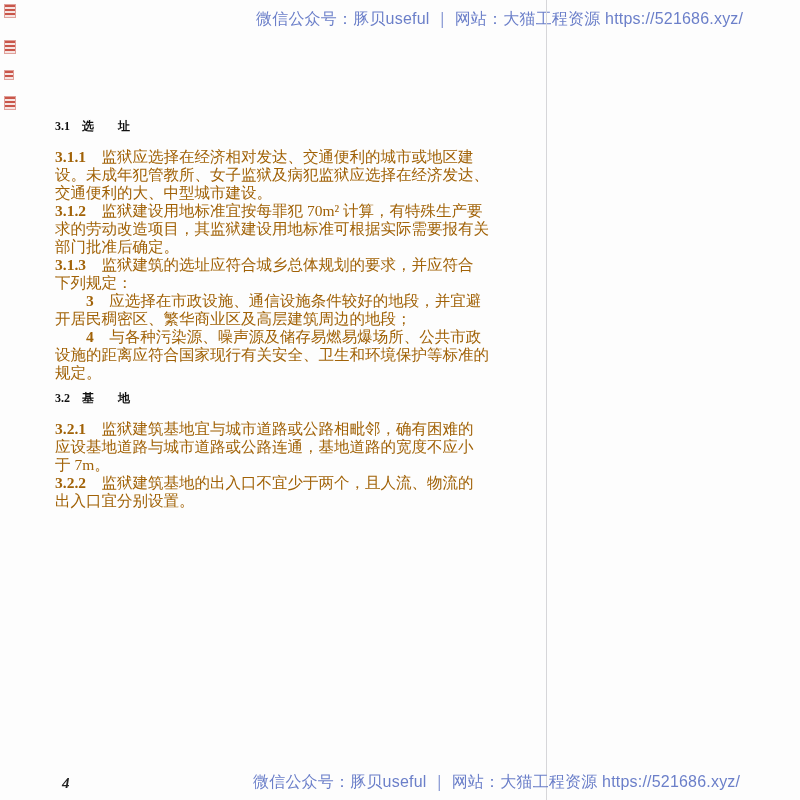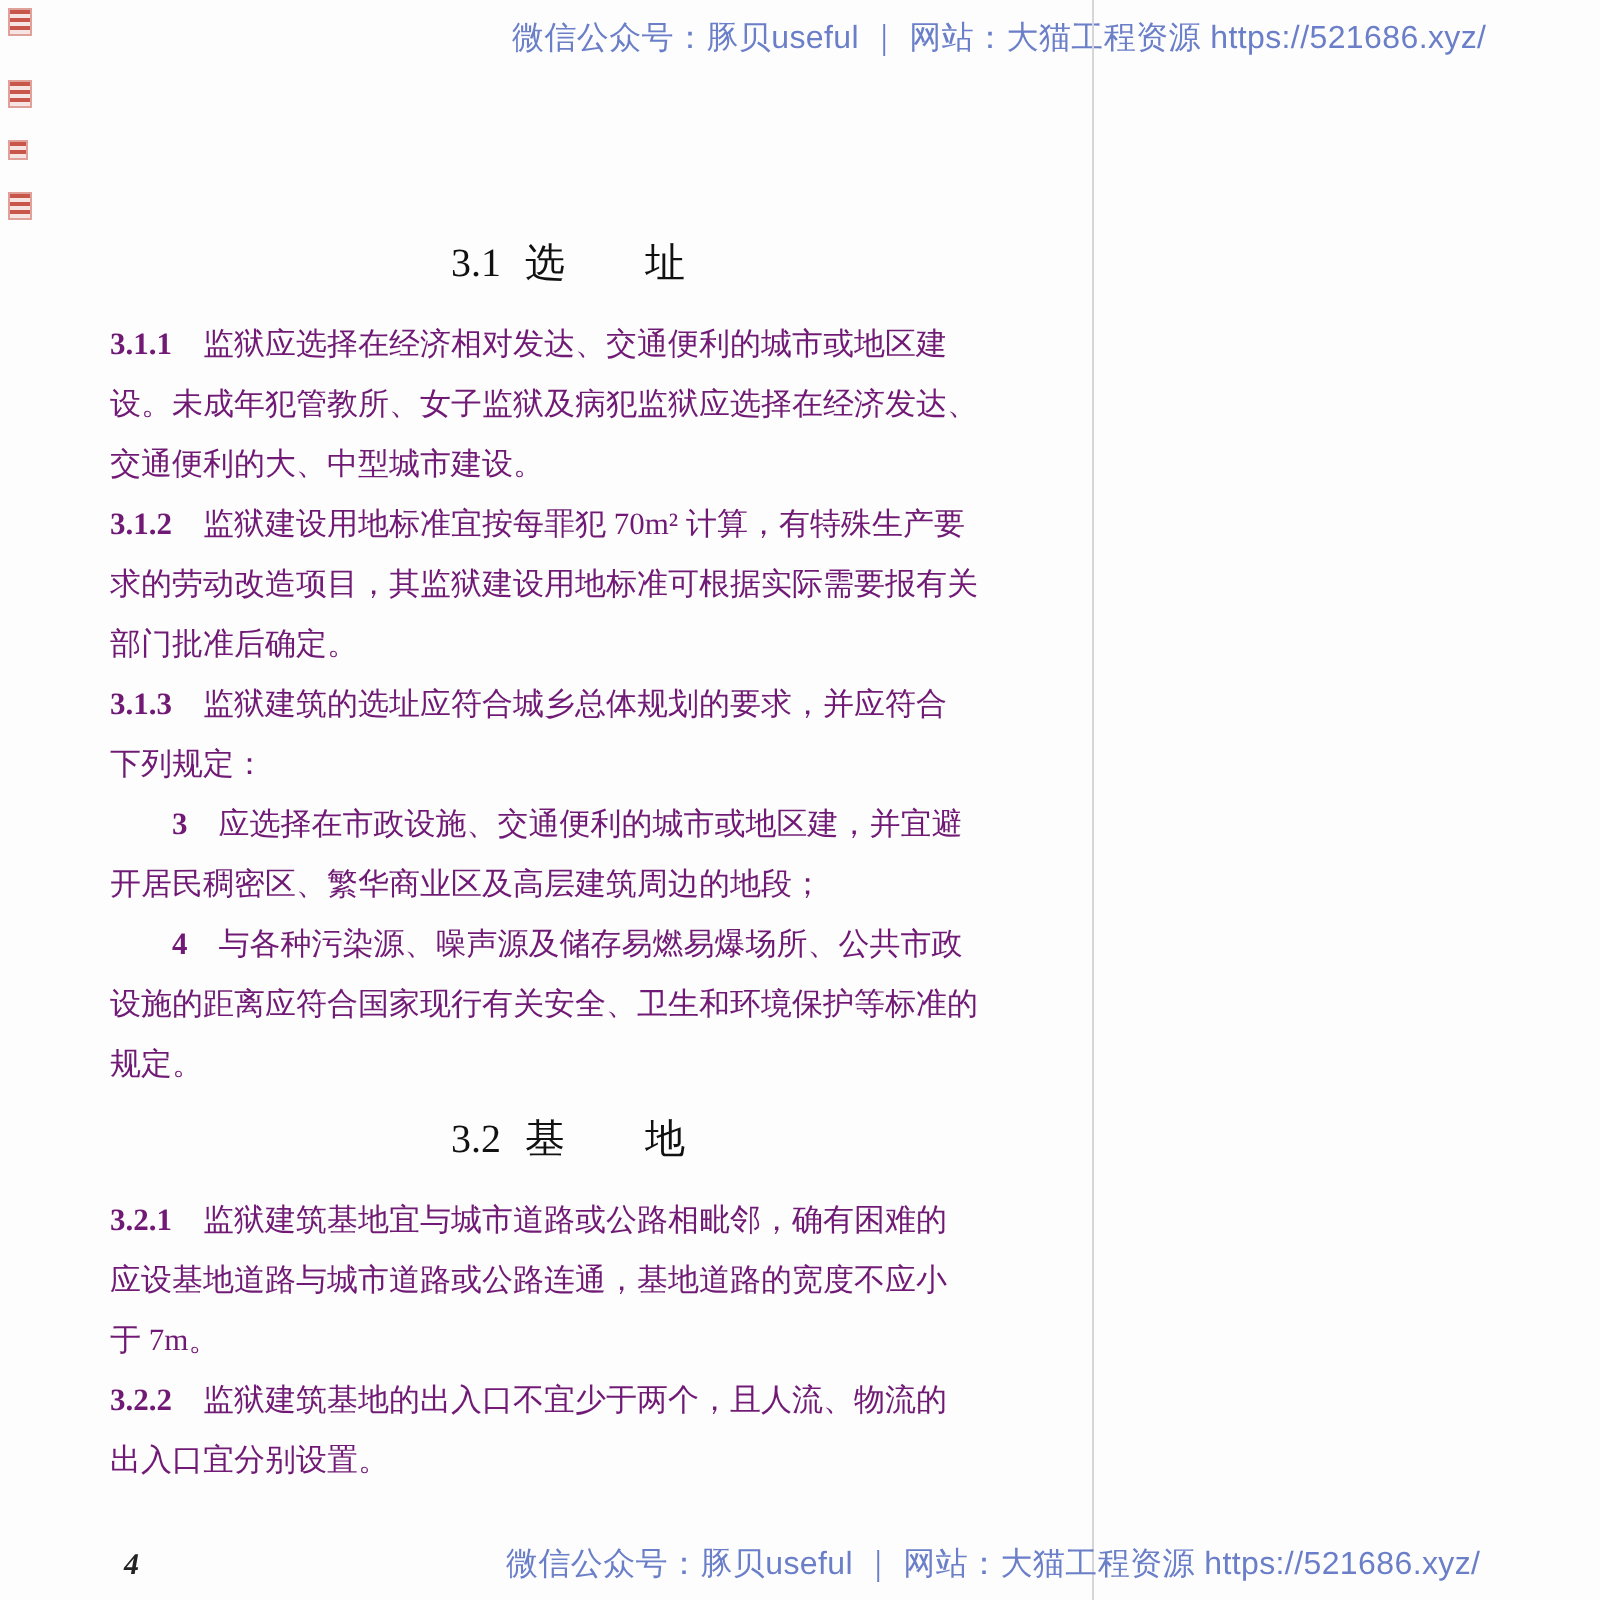--- a/index.html
+++ b/index.html
@@ -27,28 +27,28 @@
   .red-mark.m2{top:41px;height:12px;}
   .red-mark.m3{top:71px;height:8px;width:8px;}
   .red-mark.m4{top:97px;height:12px;}
   .content{position:absolute;left:55px;top:118px;width:458px;color:#1b1b1b;}
   h1.chapter{
     margin:0 0 28px 0;text-align:center;font-size:21px;font-weight:bold;color:#111;
   }
   h1.chapter .num{margin-right:14px;}
   h1.chapter .ttl{letter-spacing:.45em;}
   h2.section{
-    margin:0 0 13px 0;text-align:center;font-size:20px;font-weight:normal;color:#111;
+    margin:0 0 13px 0;text-align:left;font-size:12px;font-weight:bold;color:#111;
   }
   h2.section .num{margin-right:12px;}
   h2.section+ .para{margin-top:0;}
   h2.sec2{margin-top:8px;}
   .para{
-    margin:0;font-size:15.5px;line-height:30px;white-space:pre-line;
-    text-align:left;color:#701a75;
+    margin:0;font-size:15.5px;line-height:18px;white-space:pre-line;
+    text-align:left;color:#a16207;
   }
   .para b{font-weight:bold;}
   .page-num{
     position:absolute;left:62px;top:775px;font-size:15px;font-style:italic;
     font-weight:bold;color:#222;
   }
 </style>
 </head>
 <body>
 
@@ -69,21 +69,21 @@
     <h2 class="section"><span class="num">3.1</span><span>选　　址</span></h2>
 
     <p class="para"><b>3.1.1</b><span>　监狱应选择在经济相对发达、交通便利的城市或地区建
 设。未成年犯管教所、女子监狱及病犯监狱应选择在经济发达、
 交通便利的大、中型城市建设。</span></p>
     <p class="para"><b>3.1.2</b><span>　监狱建设用地标准宜按每罪犯 70m² 计算，有特殊生产要
 求的劳动改造项目，其监狱建设用地标准可根据实际需要报有关
 部门批准后确定。</span></p>
     <p class="para"><b>3.1.3</b><span>　监狱建筑的选址应符合城乡总体规划的要求，并应符合
 下列规定：</span></p>
-    <p class="para"><b>　　3</b><span>　应选择在市政设施、交通便利的城市或地区建，并宜避
+    <p class="para"><b>　　3</b><span>　应选择在市政设施、通信设施条件较好的地段，并宜避
 开居民稠密区、繁华商业区及高层建筑周边的地段；</span></p>
     <p class="para"><b>　　4</b><span>　与各种污染源、噪声源及储存易燃易爆场所、公共市政
 设施的距离应符合国家现行有关安全、卫生和环境保护等标准的
 规定。</span></p>
 
     <h2 class="section sec2"><span class="num">3.2</span><span>基　　地</span></h2>
 
     <p class="para"><b>3.2.1</b><span>　监狱建筑基地宜与城市道路或公路相毗邻，确有困难的
 应设基地道路与城市道路或公路连通，基地道路的宽度不应小
 于 7m。</span></p>

